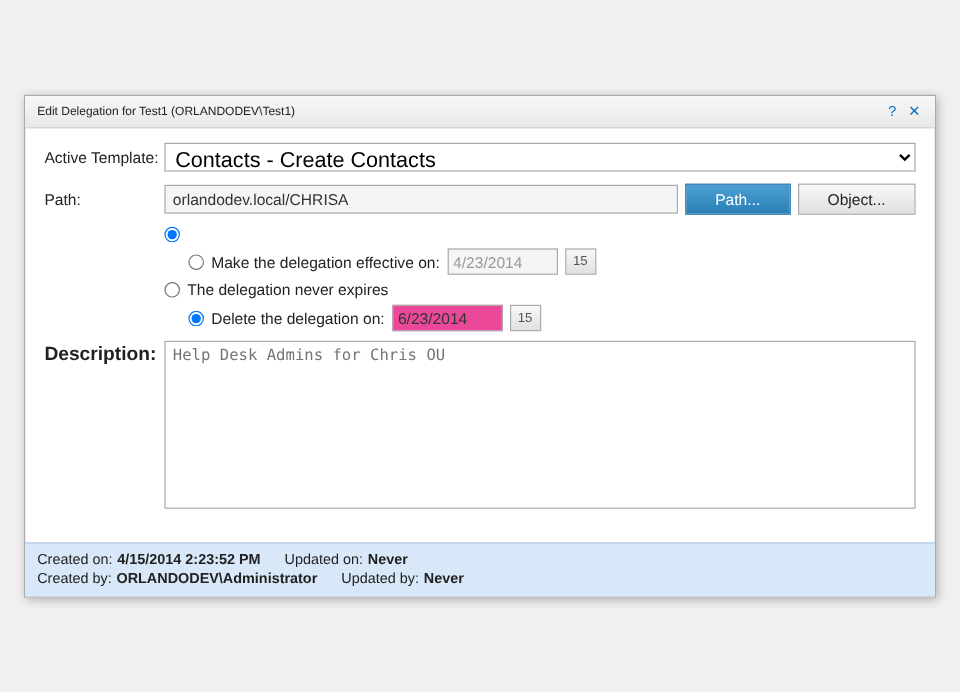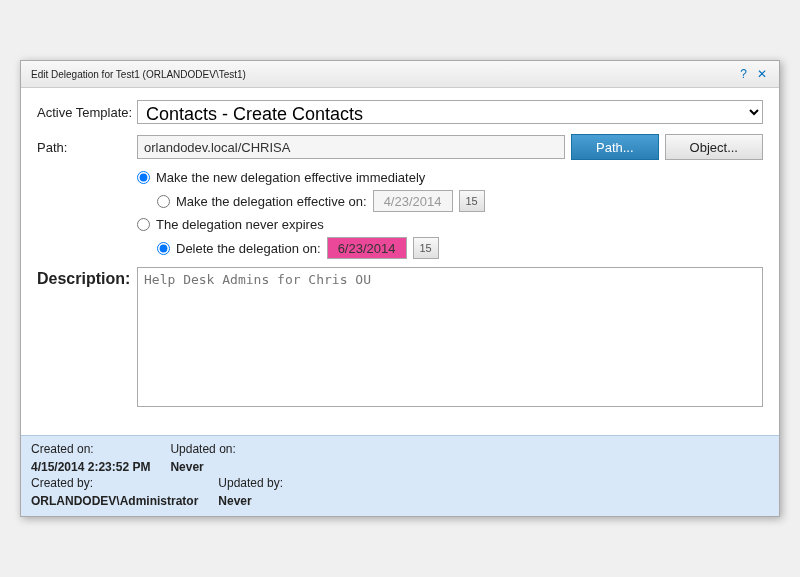--- a/index.html
+++ b/index.html
@@ -117,23 +117,22 @@
     .radio-label {
       font-size: 13px;
       color: #222;
     }
     .date-input {
       height: 22px;
       border: 1px solid #aaa;
       background: #f5f5f5;
       font-size: 13px;
       padding: 2px 4px;
-      width: 80px;
+      width: 92px;
       color: #999;
-      text-align: center;
     }
     .date-input.active {
       background: #ec4899;
       color: #333;
     }
     .cal-icon {
       display: inline-flex;
       align-items: center;
       justify-content: center;
       width: 26px;
@@ -171,21 +170,20 @@
       color: #222;
     }
     .info-footer-row {
       display: flex;
       gap: 20px;
       margin-bottom: 2px;
     }
     .info-item {
       display: flex;
       gap: 4px;
-      flex-direction: column;
     }
     .info-key {
       font-weight: normal;
     }
     .info-val {
       font-weight: bold;
     }
     .indent-radio {
       margin-left: 20px;
     }
@@ -219,21 +217,20 @@
       <div class="form-control-area">
         <input class="path-input" type="text" readonly="" value="orlandodev.local/CHRISA" style="">
         <button class="btn btn-primary">Path...</button>
         <button class="btn">Object...</button>
       </div>
     </div>
 
     <div class="radio-section">
       <div class="radio-row">
         <input type="radio" name="delegation_timing" id="r_immediate" checked="" style="">
-        <label class="radio-label" for="r_immediate">Make the new delegation effective immediately</label>
       </div>
 
       <div class="radio-row indent-radio">
         <input type="radio" name="delegation_timing" id="r_effective_on" style="">
         <label class="radio-label" for="r_effective_on">Make the delegation effective on:</label>
         <input class="date-input" type="text" disabled="" value="4/23/2014" style="">
         <span class="cal-icon">15</span>
       </div>
 
       <div class="radio-row">

